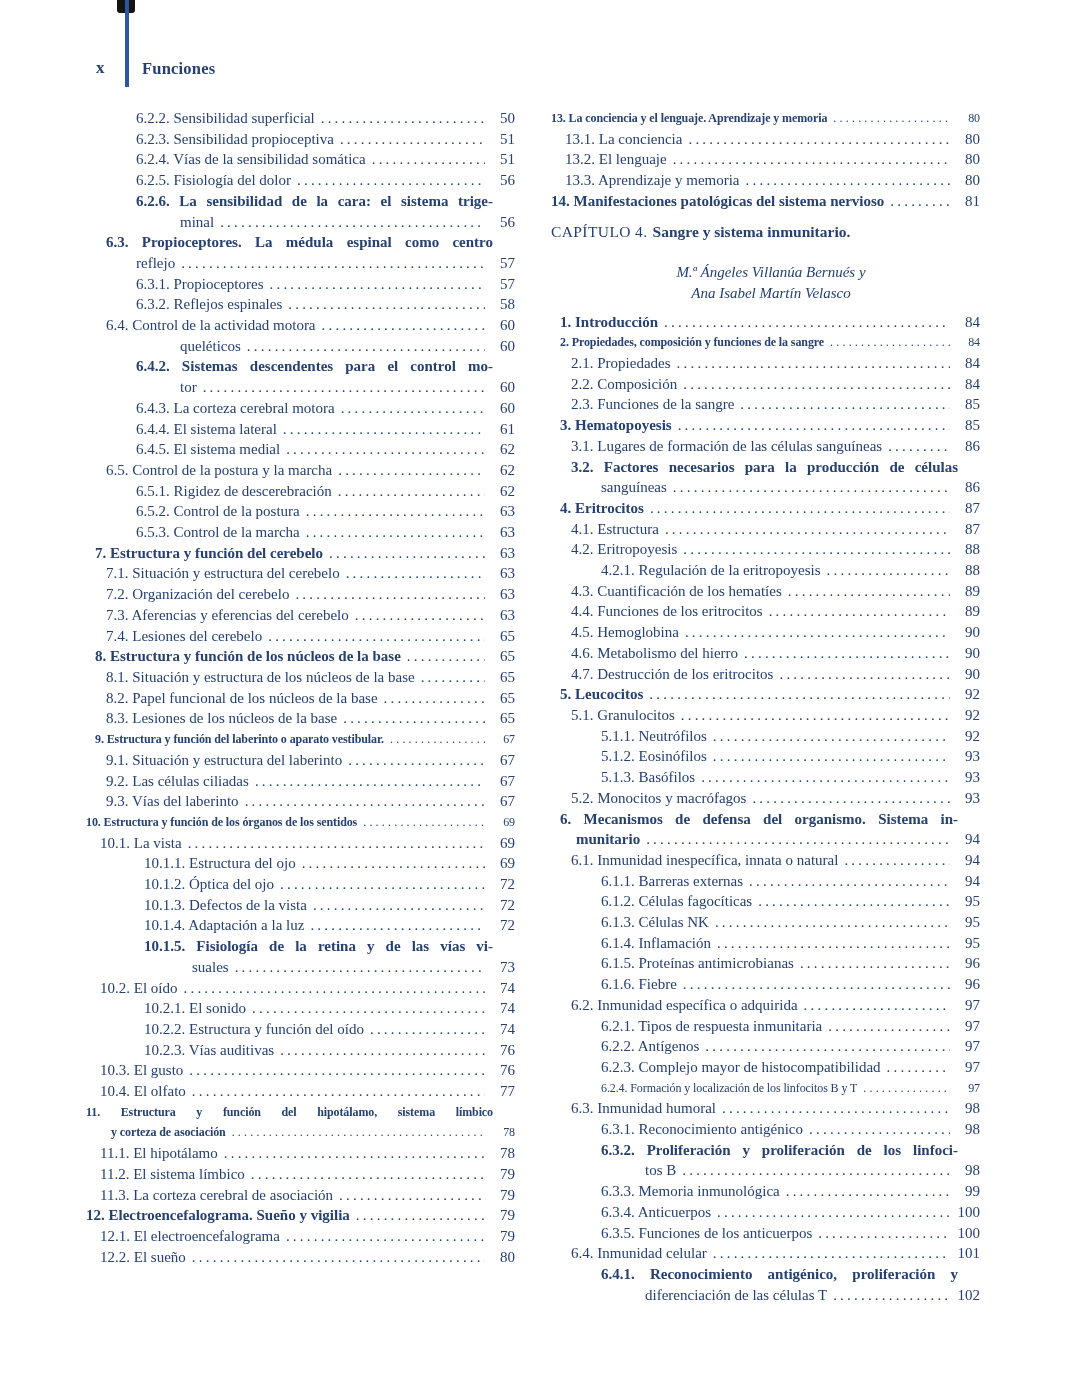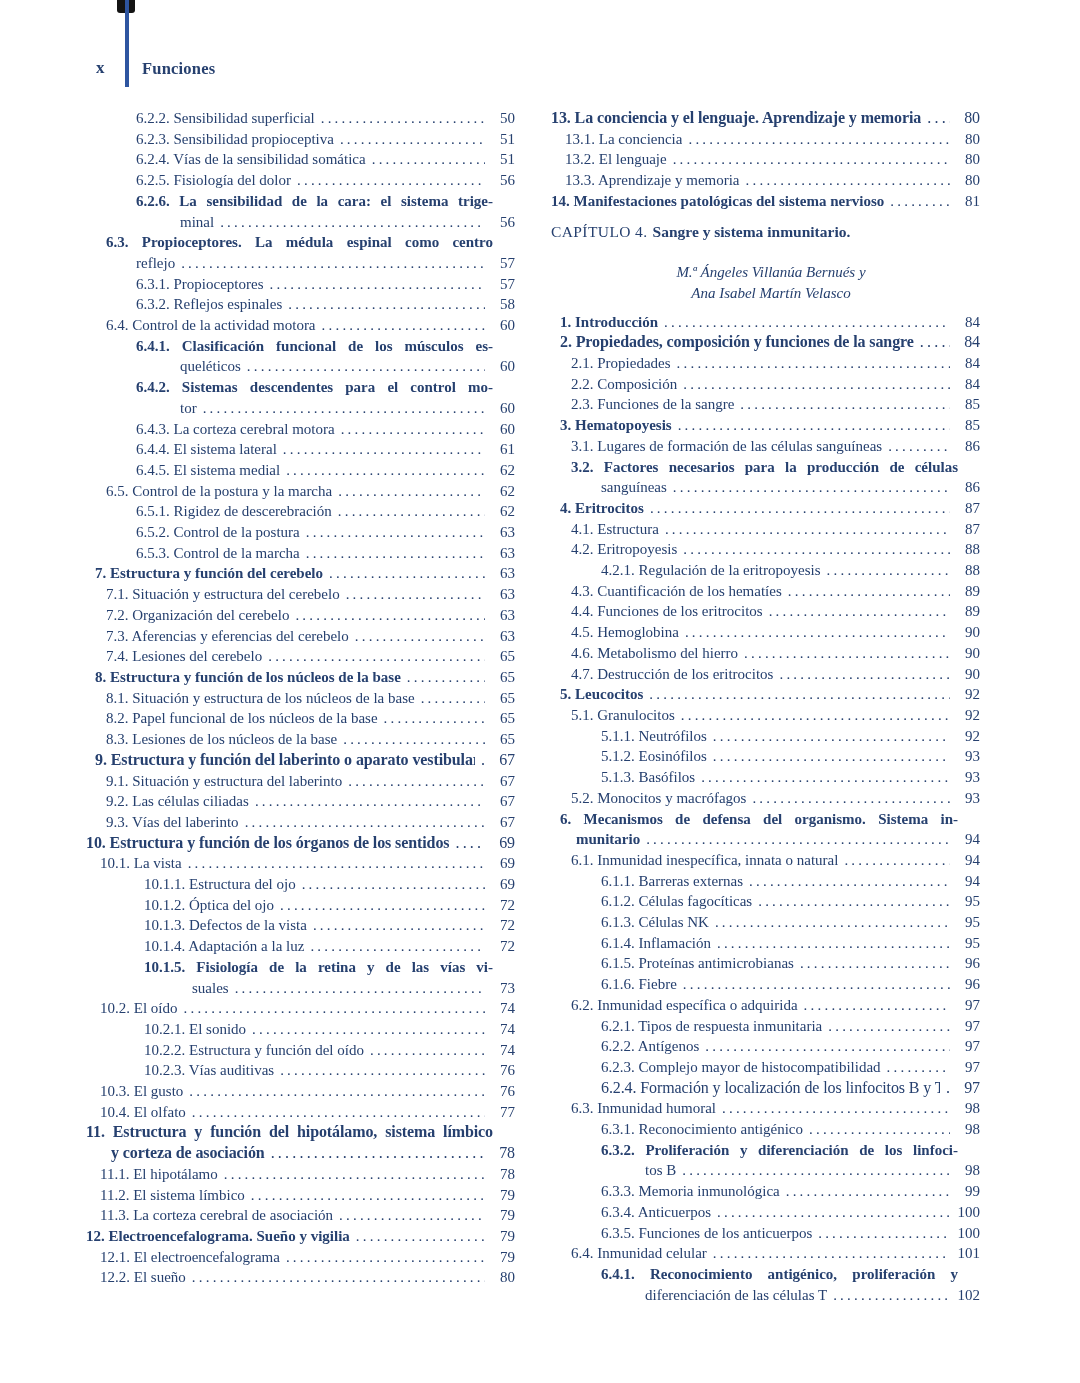--- a/index.html
+++ b/index.html
@@ -37,21 +37,21 @@
   
   .lv-s1  { --first: 9px;  --hang: 25px; }
   .lv-s1w { --first: 0px;  --hang: 25px; }
   .lv-s2  { --first: 20px; --hang: 50px; }
   .lv-s2w { --first: 14px; --hang: 52px; }
   .lv-s3  { --first: 50px; --hang: 94px; }
   .lv-s3w { --first: 58px; --hang: 106px; }
 
   .entry { cursor: pointer; }
   .entry.bold { font-weight: bold; }
-  .entry.fit { font-size: 16px; letter-spacing: -0.1px; }
+  .entry.fit { font-size: 12px; letter-spacing: -0.1px; }
   .entry .line { padding-left: var(--hang); }
   .entry .line.first { padding-left: var(--first); }
   .entry .line.jline {
     text-align: justify;
     text-align-last: justify;
     padding-right: 22px;
     font-weight: bold;
   }
   .entry .line.last { display:flex; align-items: baseline; }
   .txt { flex:0 1 auto; min-width:0; white-space:nowrap; overflow:hidden; }
@@ -141,21 +141,20 @@
           </div>
         </div>
         <div class="entry lv-s2">
           <div class="line first last">
             <span class="txt">6.4. Control de la actividad motora</span>
             <span class="dots"></span>
             <span class="pg">60</span>
           </div>
         </div>
         <div class="entry lv-s3">
-          <div class="line first jline">6.4.1. Clasificación funcional de los músculos es-</div>
           <div class="line last">
             <span class="txt">queléticos</span>
             <span class="dots"></span>
             <span class="pg">60</span>
           </div>
         </div>
         <div class="entry lv-s3">
           <div class="line first jline">6.4.2. Sistemas descendentes para el control mo-</div>
           <div class="line last">
             <span class="txt">tor</span>
@@ -751,21 +750,21 @@
           </div>
         </div>
         <div class="entry lv-s3">
           <div class="line first last">
             <span class="txt">6.3.1. Reconocimiento antigénico</span>
             <span class="dots"></span>
             <span class="pg">98</span>
           </div>
         </div>
         <div class="entry lv-s3">
-          <div class="line first jline">6.3.2. Proliferación y diferenciación de los linfoci-</div>
+          <div class="line first jline">6.3.2. Proliferación y proliferación de los linfoci-</div>
           <div class="line last">
             <span class="txt">tos B</span>
             <span class="dots"></span>
             <span class="pg">98</span>
           </div>
         </div>
         <div class="entry lv-s3">
           <div class="line first last">
             <span class="txt">6.3.3. Memoria inmunológica</span>
             <span class="dots"></span>

